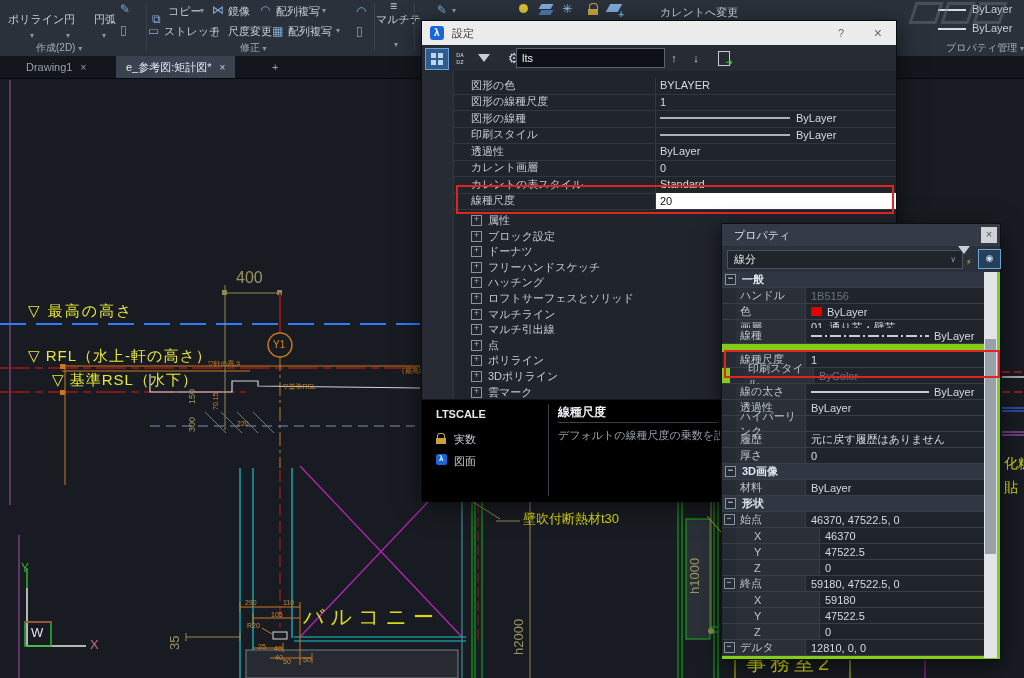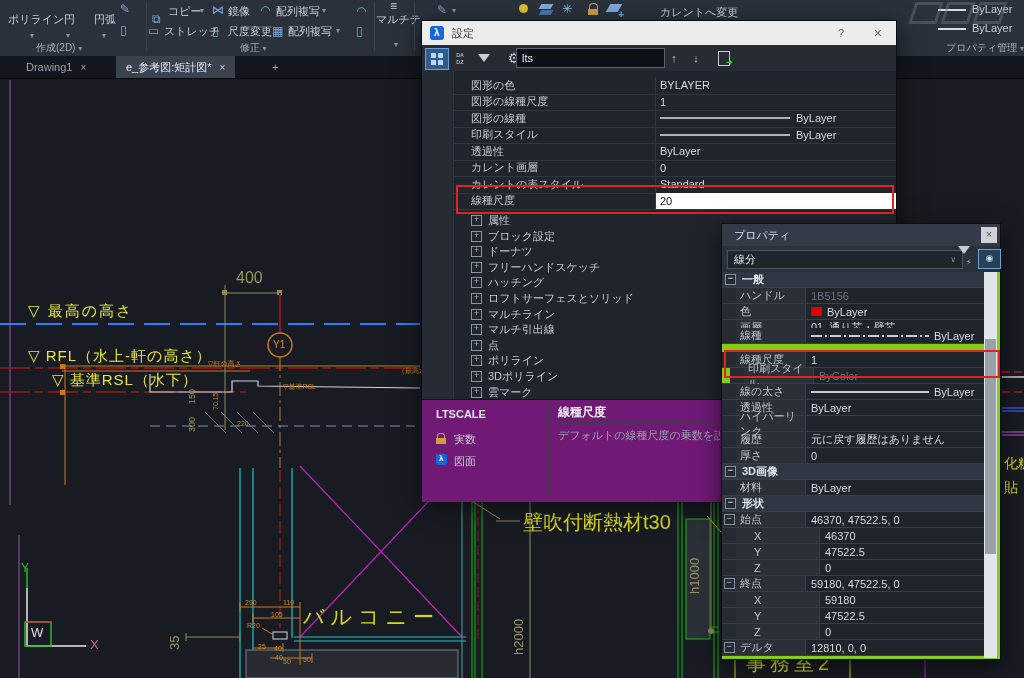--- a/index.html
+++ b/index.html
@@ -34,21 +34,21 @@
   #stoolbar{position:absolute;left:0;top:24px;width:100%;height:26px;background:#272c34;border-bottom:1px solid #161a20;}
   #slist{position:absolute;left:0;top:50px;width:100%;height:328px;background:#20252c;overflow:hidden;}
   #sgutter{position:absolute;left:0;top:0;width:31px;height:100%;background:#272c34;border-right:1px solid #323842;}
   .srow{position:absolute;left:31px;width:445px;height:16.5px;border-bottom:1px solid #31373f;display:flex;}
   .srow-label{width:203px;padding-left:18px;color:#c8cdd4;display:flex;align-items:center;border-right:1px solid #31373f;box-sizing:border-box;}
   .srow-value{flex:1;display:flex;align-items:center;padding-left:4px;color:#d8dcdf;gap:6px;}
   .srow-value.edit{background:#ffffff;color:#111;}
   .lnprev{height:2px;background:#aab2bc;width:130px;}
   .titem{position:absolute;left:49px;display:flex;align-items:center;gap:6px;color:#c8cdd4;height:15px;}
   .plus{width:9px;height:9px;border:1px solid #8a93a0;color:#aab2bc;font-size:9px;line-height:7px;text-align:center;background:#21262d;}
-  #sbottom{position:absolute;left:0;top:378px;width:100%;height:102px;background:#701a75;border-top:1px solid #11151a;}
+  #sbottom{position:absolute;left:0;top:378px;width:100%;height:102px;background:#000000;border-top:1px solid #11151a;}
   .toolbtn{position:absolute;top:3px;height:20px;display:flex;align-items:center;justify-content:center;color:#c9ced6;}
   #ssearch{position:absolute;left:94px;top:3px;width:142px;height:18px;background:#0d1117;border:1px solid #5a6270;color:#e8ecf2;display:flex;align-items:center;padding-left:5px;}
   
   #palette{position:absolute;left:721px;top:223px;width:280px;height:437px;z-index:20;background:#84cc16;border:1px solid #0b0e13;box-shadow:0 6px 22px rgba(0,0,0,.6);box-sizing:border-box;}
   #ptitle{position:absolute;left:0;top:0;width:100%;height:22px;background:#343b46;color:#dde2e8;display:flex;align-items:center;padding-left:12px;box-sizing:border-box;}
   #pselrow{position:absolute;left:0;top:22px;width:100%;height:26px;background:#2b313a;}
   #pselect{position:absolute;left:5px;top:4px;width:222px;height:17px;background:#20252c;border:1px solid #4a5260;color:#e2e6ea;display:flex;align-items:center;justify-content:space-between;padding:0 6px;}
   #pgrid{position:absolute;left:0;top:48px;width:264px;height:386px;overflow:hidden;}
   .prow{position:absolute;left:0;width:264px;height:16px;display:flex;border-bottom:1px solid #383e48;box-sizing:border-box;}
   .pexp{width:14px;background:#262b33;display:flex;align-items:center;justify-content:center;}
@@ -182,21 +182,21 @@
   <span class="dlabel orn" style="left:398px;top:367px;font-size:7px;">（最高水</span>
   <span class="dlabel orn" style="left:283px;top:383px;font-size:7px;">▽基準RSL</span>
   <span class="dlabel olv" style="left:236px;top:270px;font-size:16px;">400</span>
   <span class="dlabel orn" style="left:273px;top:340px;font-size:10px;">Y1</span>
   <span class="dlabel olv rot" style="left:188px;top:404px;font-size:9px;">150</span>
   <span class="dlabel olv rot" style="left:188px;top:432px;font-size:9px;">300</span>
   <span class="dlabel orn rot" style="left:212px;top:410px;font-size:7px;">70.15</span>
   <span class="dlabel orn" style="left:237px;top:420px;font-size:7px;">220</span>
   <span class="dlabel cadyel" style="left:303px;top:606px;font-size:21px;letter-spacing:6px;">バルコニー</span>
   <span class="dlabel cadyel" style="left:536px;top:487px;font-size:16px;">ビニールクロス貼</span>
-  <span class="dlabel cadyel" style="left:523px;top:512px;font-size:20px;">壁吹付断熱材t30</span>
+  <span class="dlabel cadyel" style="left:523px;top:512px;font-size:13px;">壁吹付断熱材t30</span>
   <span class="dlabel olv rot" style="left:688px;top:594px;font-size:13px;">h1000</span>
   <span class="dlabel olv rot" style="left:512px;top:655px;font-size:13px;">h2000</span>
   <span class="dlabel cadyel" style="left:746px;top:653px;font-size:20px;letter-spacing:4px;">事務室2</span>
   <span class="dlabel olv rot" style="left:168px;top:650px;font-size:13px;">35</span>
   <span class="dlabel orn" style="left:245px;top:599px;font-size:7px;">290</span>
   <span class="dlabel orn" style="left:283px;top:599px;font-size:7px;">110</span>
   <span class="dlabel orn" style="left:271px;top:611px;font-size:7px;">105</span>
   <span class="dlabel orn" style="left:247px;top:622px;font-size:7px;">R20</span>
   <span class="dlabel orn" style="left:258px;top:643px;font-size:7px;">25</span>
   <span class="dlabel orn" style="left:274px;top:645px;font-size:7px;">40</span>

